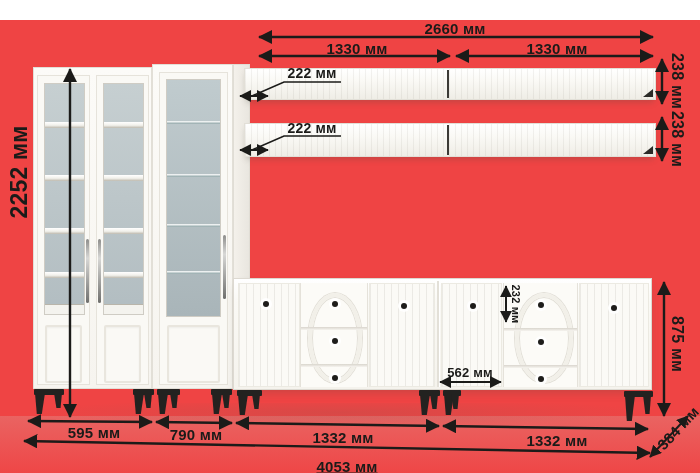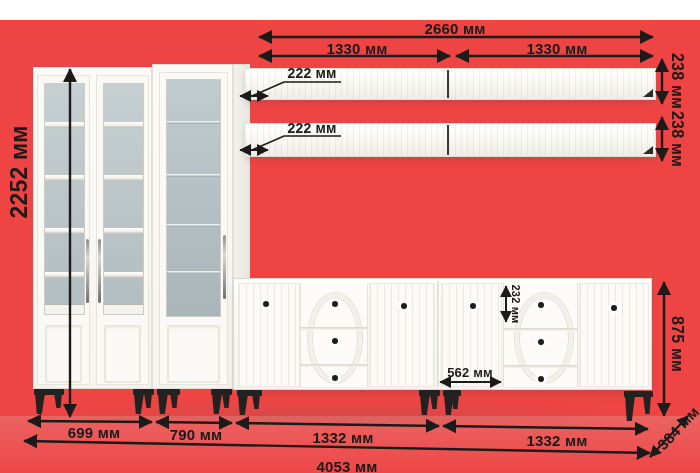--- a/index.html
+++ b/index.html
@@ -231,20 +231,20 @@
   <div class="lbl" style="left:357px;top:28px;">1330 мм</div>
   <div class="lbl" style="left:557px;top:28px;">1330 мм</div>
   <div class="lbl s16 r90" style="left:677px;top:61px;">238 мм</div>
   <div class="lbl s16 r90" style="left:677px;top:119px;">238 мм</div>
   <div class="lbl s14" style="left:312px;top:53px;">222 мм</div>
   <div class="lbl s14" style="left:312px;top:108px;">222 мм</div>
   <div class="lbl s23 rm90" style="left:19px;top:152px;">2252 мм</div>
   <div class="lbl s16 r90" style="left:677px;top:324px;">875 мм</div>
   <div class="lbl s11 r90" style="left:516px;top:284px;">232 мм</div>
   <div class="lbl s13" style="left:470px;top:352px;">562 мм</div>
-  <div class="lbl" style="left:94px;top:412px;">699 мм</div>
+  <div class="lbl" style="left:94px;top:412px;">595 мм</div>
   <div class="lbl" style="left:196px;top:414px;">790 мм</div>
   <div class="lbl" style="left:343px;top:417px;">1332 мм</div>
   <div class="lbl" style="left:557px;top:420px;">1332 мм</div>
-  <div class="lbl" style="left:347px;top:446px;">4053 мм</div>
+  <div class="lbl" style="left:347px;top:446px;text-decoration:underline;">4053 мм</div>
   <div class="lbl rm47" style="left:678px;top:408px;">384 мм</div>
 
 </div>
 
 </body></html>

